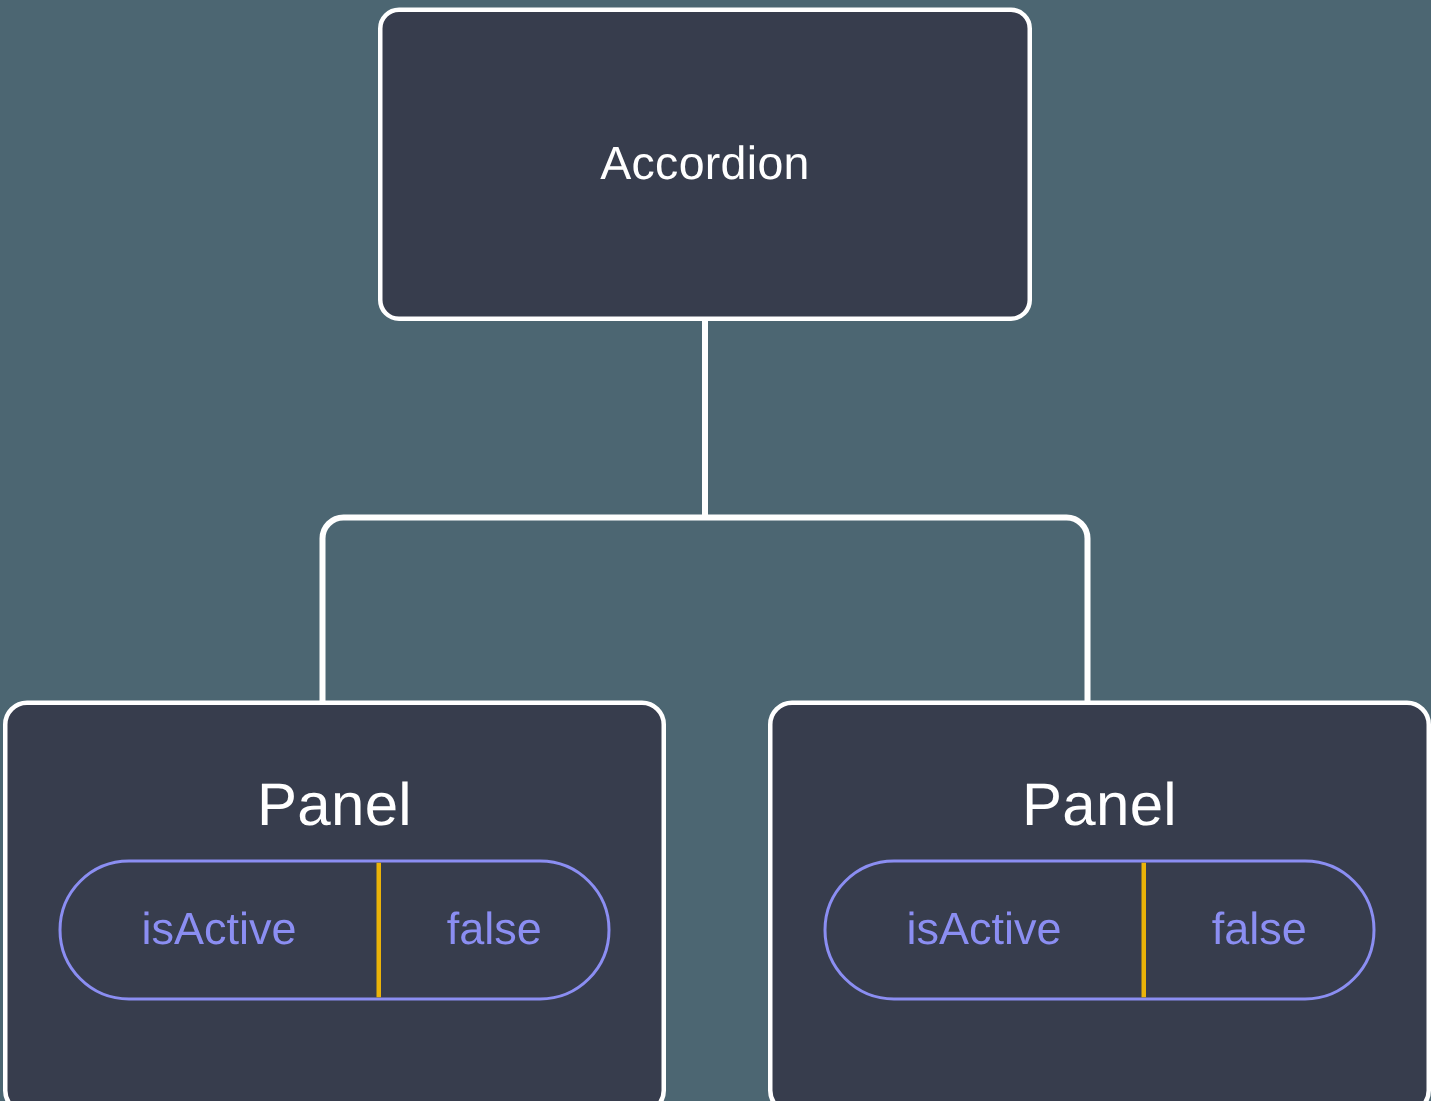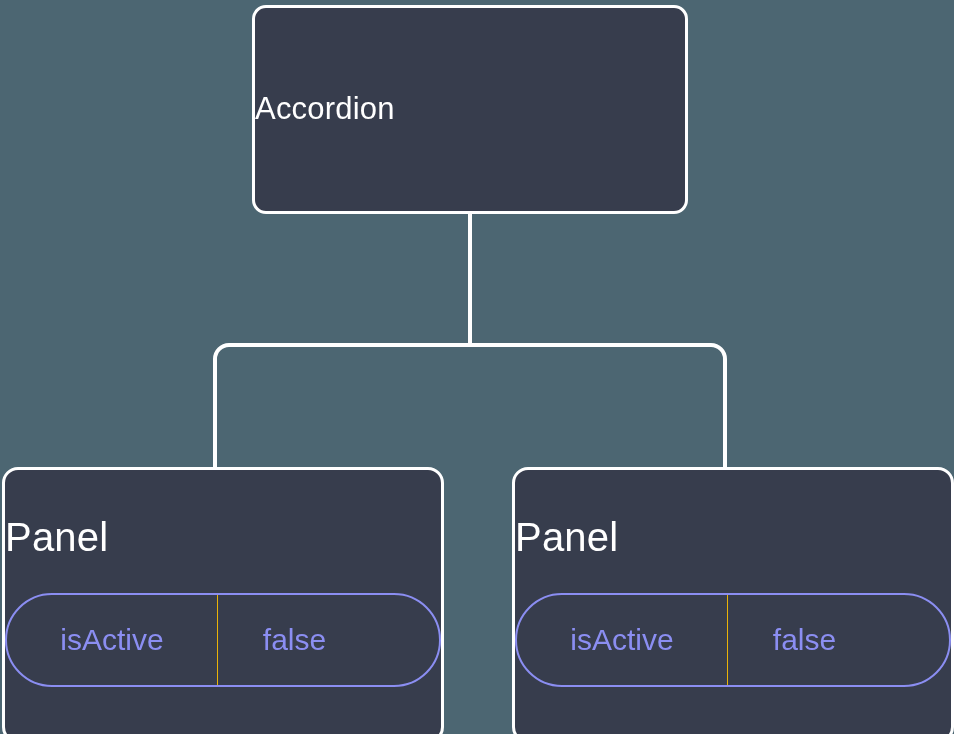--- a/index.html
+++ b/index.html
@@ -44,20 +44,21 @@
 
   
   .node {
     position: absolute;
     background: #373d4d;
     border: 3px solid #ffffff;
     border-radius: 14px;
     z-index: 2;
     display: flex;
     flex-direction: column;
+    align-items: center;
   }
 
   .node-root {
     left: 252px;
     top: 5px;
     width: 436px;
     height: 209px;
     justify-content: center;
   }
 
@@ -76,21 +77,21 @@
     padding-top: 45px;
     border-radius: 16px;
   }
   .node-leaf .node-title { font-size: 40px; }
 
   #panel-left  { left: 2px;   top: 467px; }
   #panel-right { left: 512px; top: 467px; }
 
   
   .prop-badge {
-    margin-top: 34px;
+    margin-top: 14px;
     height: 94px;
     display: flex;
     align-items: stretch;
     border: 2px solid #8b8ef2;
     border-radius: 47px;
     overflow: hidden;
   }
 
   .prop-key,
   .prop-value {
@@ -98,21 +99,21 @@
     align-items: center;
     justify-content: center;
     color: #8b8ef2;
     font-size: 30px;
     font-weight: 400;
     white-space: nowrap;
     line-height: 1;
   }
 
   .prop-key   { width: 210px; }
-  .prop-value { width: 154px; border-left: 1px solid #eab308; }
+  .prop-value { width: 154px; border-left: 3px solid #eab308; }
 </style>
 </head>
 <body>
 
 <div id="tree-canvas">
 
   <svg class="edges" viewBox="0 0 954 734">
     <path class="edge-path" d="M 470,214 L 470,345"></path>
     <path class="edge-path" d="M 470,345 L 229,345 A 14 14 0 0 0 215,359 L 215,469"></path>
     <path class="edge-path" d="M 470,345 L 711,345 A 14 14 0 0 1 725,359 L 725,469"></path>

